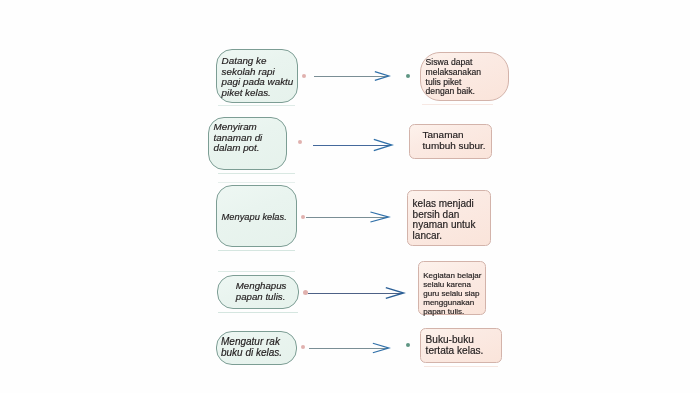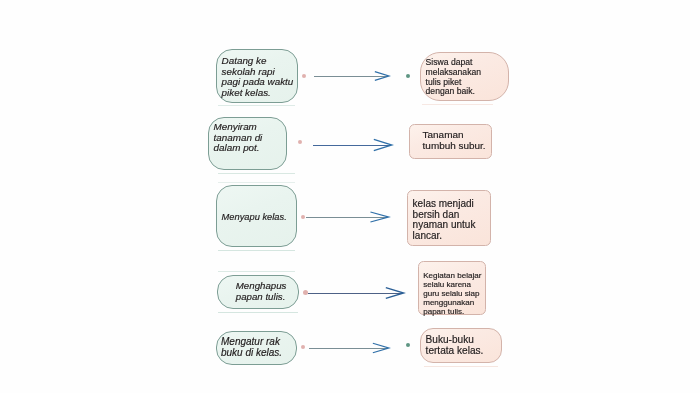--- a/index.html
+++ b/index.html
@@ -131,21 +131,21 @@
       </div>
   </div>
   <div class="dot sdot" style="left:301px;top:345px;width:4px;height:4px;"></div>
   <svg class="arrow" style="left:308px;top:339px;" width="88" height="18" viewBox="0 -1 88 18">
       <g>
         <path d="M1 8.5 L79 8.5" stroke="#7a8e95" stroke-width="1.0" fill="none"></path>
         <path d="M65.00 2.80 L83.00 8.00 L78.74 8.00 L64.69 3.86 Z M65.00 13.20 L83.00 8.00 L78.74 8.00 L64.69 12.14 Z" fill="#2f6fa8"></path>
       </g>
     </svg>
   <div class="dot edot" style="left:406px;top:343px;width:4.4px;height:4.4px;"></div>
-  <div class="box rbox" id="eb5" style="left:420px;top:328px;width:82px;height:35px;border-radius:13px;">
+  <div class="box rbox" id="eb5" style="left:420px;top:328px;width:82px;height:35px;">
     <div class="txt">
         <div class="tline">Buku-buku</div>
         <div class="tline">tertata kelas.</div>
       </div>
   </div>
 
   <div class="ghost gl" style="left:218px;top:105px;width:77px;opacity:.45;"></div>
   <div class="ghost gl" style="left:218px;top:173px;width:77px;opacity:.55;"></div>
   <div class="ghost gl" style="left:218px;top:182px;width:77px;opacity:.35;"></div>
   <div class="ghost gl" style="left:218px;top:250px;width:77px;opacity:.6;"></div>

